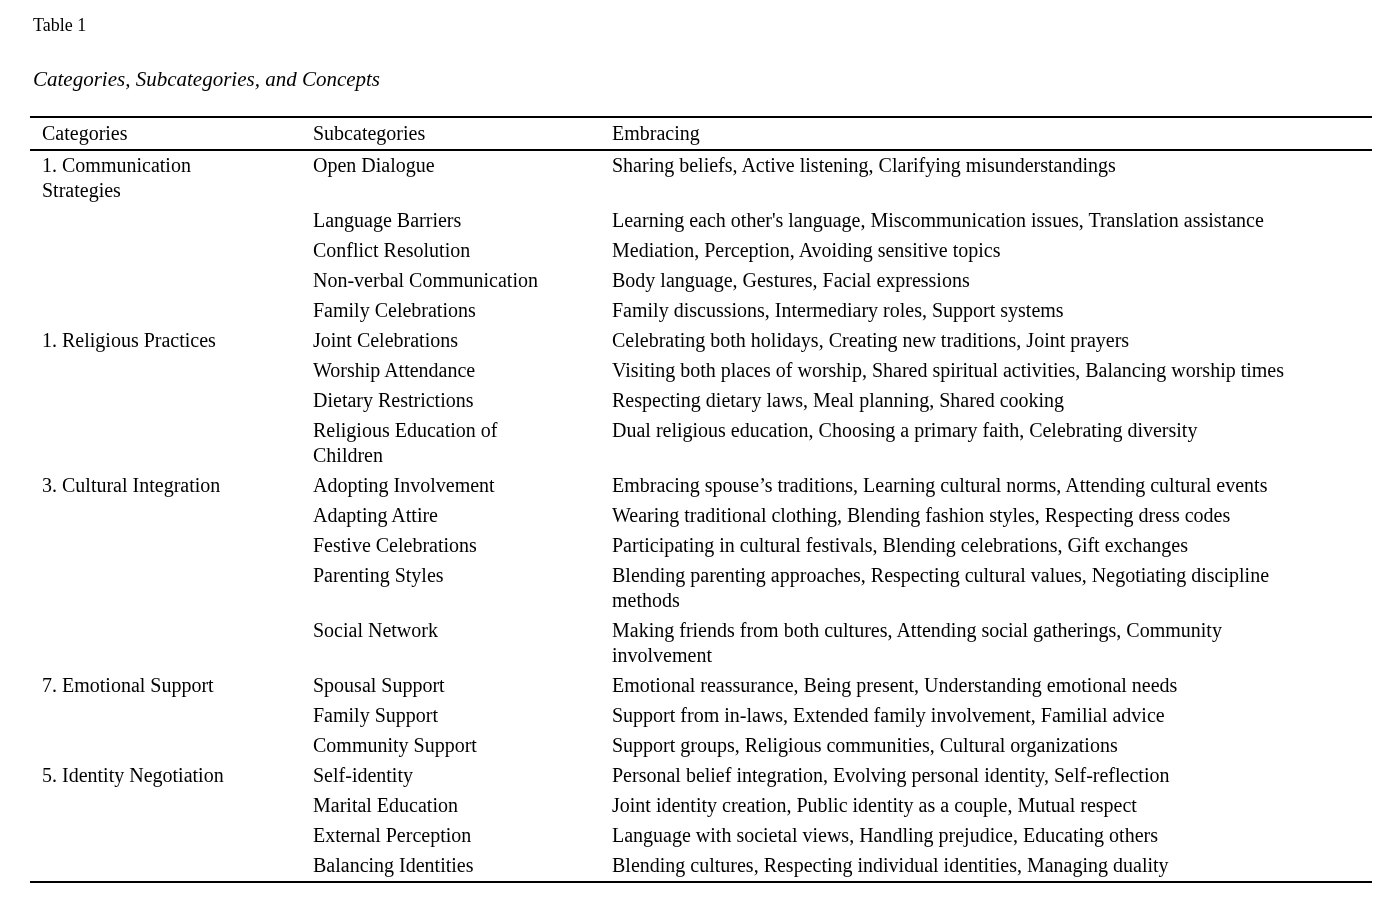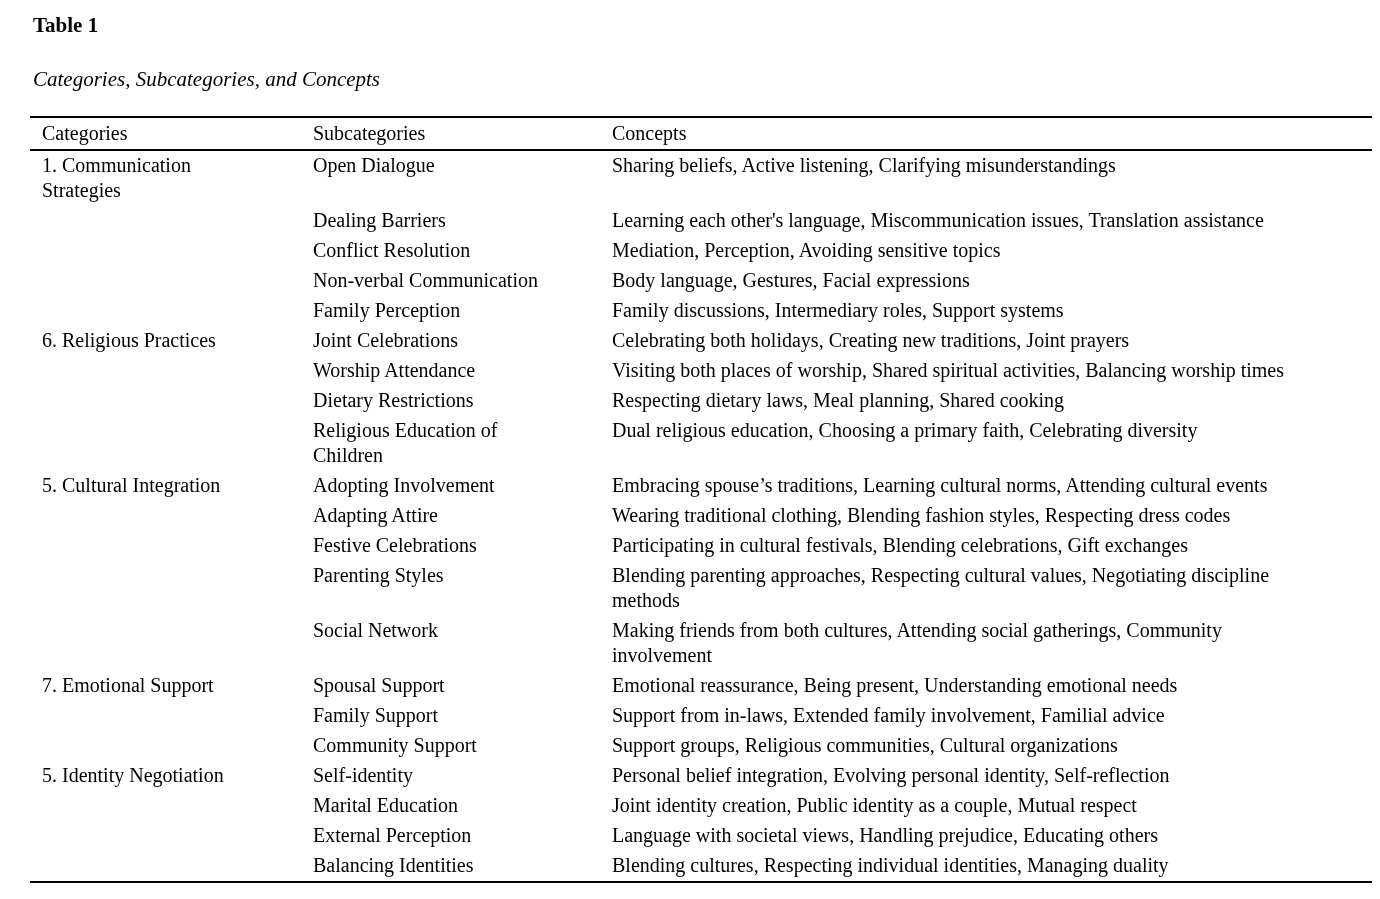--- a/index.html
+++ b/index.html
@@ -9,22 +9,22 @@
     color: #000000;
   }
   body {
     width: 1380px;
     height: 899px;
     font-family: "Liberation Serif", serif;
     overflow: hidden;
   }
   .table-label {
     margin: 12px 12px 0 33px;
-    font-size: 21px;
-    font-weight: bold;
+    font-size: 18px;
+    font-weight: normal;
     line-height: 26px;
   }
   .table-caption {
     margin: 28px 0 16px 33px;
     font-size: 21px;
     font-style: italic;
     font-weight: normal;
     line-height: 26px;
   }
   table.apa-table {
@@ -65,73 +65,73 @@
 <table class="apa-table">
   <colgroup>
     <col style="width:283px">
     <col style="width:299px">
     <col style="width:760px">
   </colgroup>
   <thead>
     <tr>
       <th class="col-cat">Categories</th>
       <th>Subcategories</th>
-      <th>Concepts</th>
+      <th>Embracing</th>
     </tr>
   </thead>
   <tbody>
     <tr>
       <td class="col-cat">1. Communication
 Strategies</td>
       <td>Open Dialogue</td>
       <td>Sharing beliefs, Active listening, Clarifying misunderstandings</td>
     </tr>
     <tr>
       <td class="col-cat"></td>
-      <td>Dealing Barriers</td>
+      <td>Language Barriers</td>
       <td>Learning each other's language, Miscommunication issues, Translation assistance</td>
     </tr>
     <tr>
       <td class="col-cat"></td>
       <td>Conflict Resolution</td>
       <td>Mediation, Perception, Avoiding sensitive topics</td>
     </tr>
     <tr>
       <td class="col-cat"></td>
       <td>Non-verbal Communication</td>
       <td>Body language, Gestures, Facial expressions</td>
     </tr>
     <tr>
       <td class="col-cat"></td>
-      <td>Family Perception</td>
+      <td>Family Celebrations</td>
       <td>Family discussions, Intermediary roles, Support systems</td>
     </tr>
     <tr>
-      <td class="col-cat">6. Religious Practices</td>
+      <td class="col-cat">1. Religious Practices</td>
       <td>Joint Celebrations</td>
       <td>Celebrating both holidays, Creating new traditions, Joint prayers</td>
     </tr>
     <tr>
       <td class="col-cat"></td>
       <td>Worship Attendance</td>
       <td>Visiting both places of worship, Shared spiritual activities, Balancing worship times</td>
     </tr>
     <tr>
       <td class="col-cat"></td>
       <td>Dietary Restrictions</td>
       <td>Respecting dietary laws, Meal planning, Shared cooking</td>
     </tr>
     <tr>
       <td class="col-cat"></td>
       <td>Religious Education of
 Children</td>
       <td>Dual religious education, Choosing a primary faith, Celebrating diversity</td>
     </tr>
     <tr>
-      <td class="col-cat">5. Cultural Integration</td>
+      <td class="col-cat">3. Cultural Integration</td>
       <td>Adopting Involvement</td>
       <td>Embracing spouse’s traditions, Learning cultural norms, Attending cultural events</td>
     </tr>
     <tr>
       <td class="col-cat"></td>
       <td>Adapting Attire</td>
       <td>Wearing traditional clothing, Blending fashion styles, Respecting dress codes</td>
     </tr>
     <tr>
       <td class="col-cat"></td>

